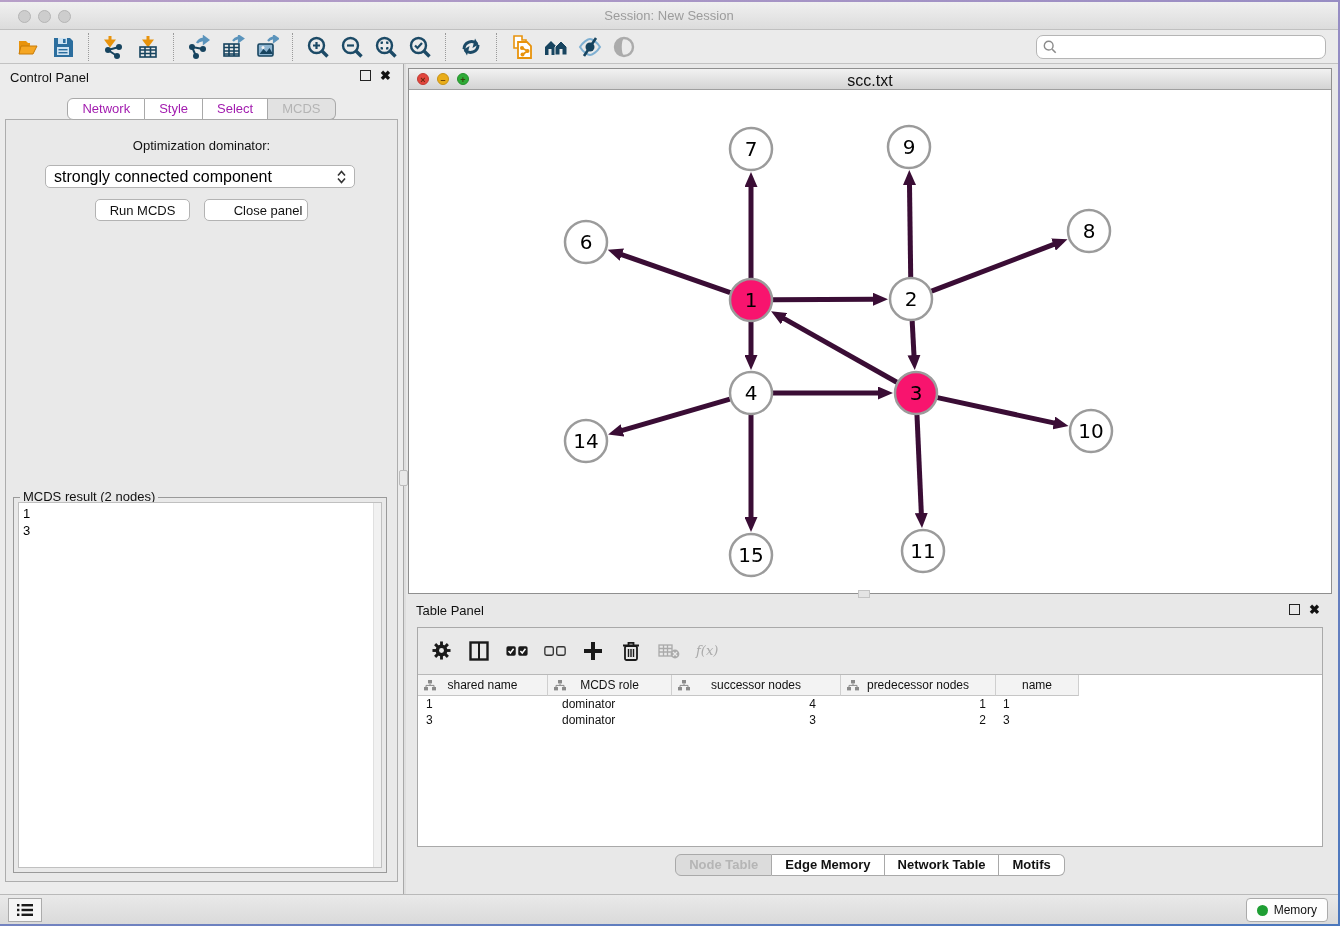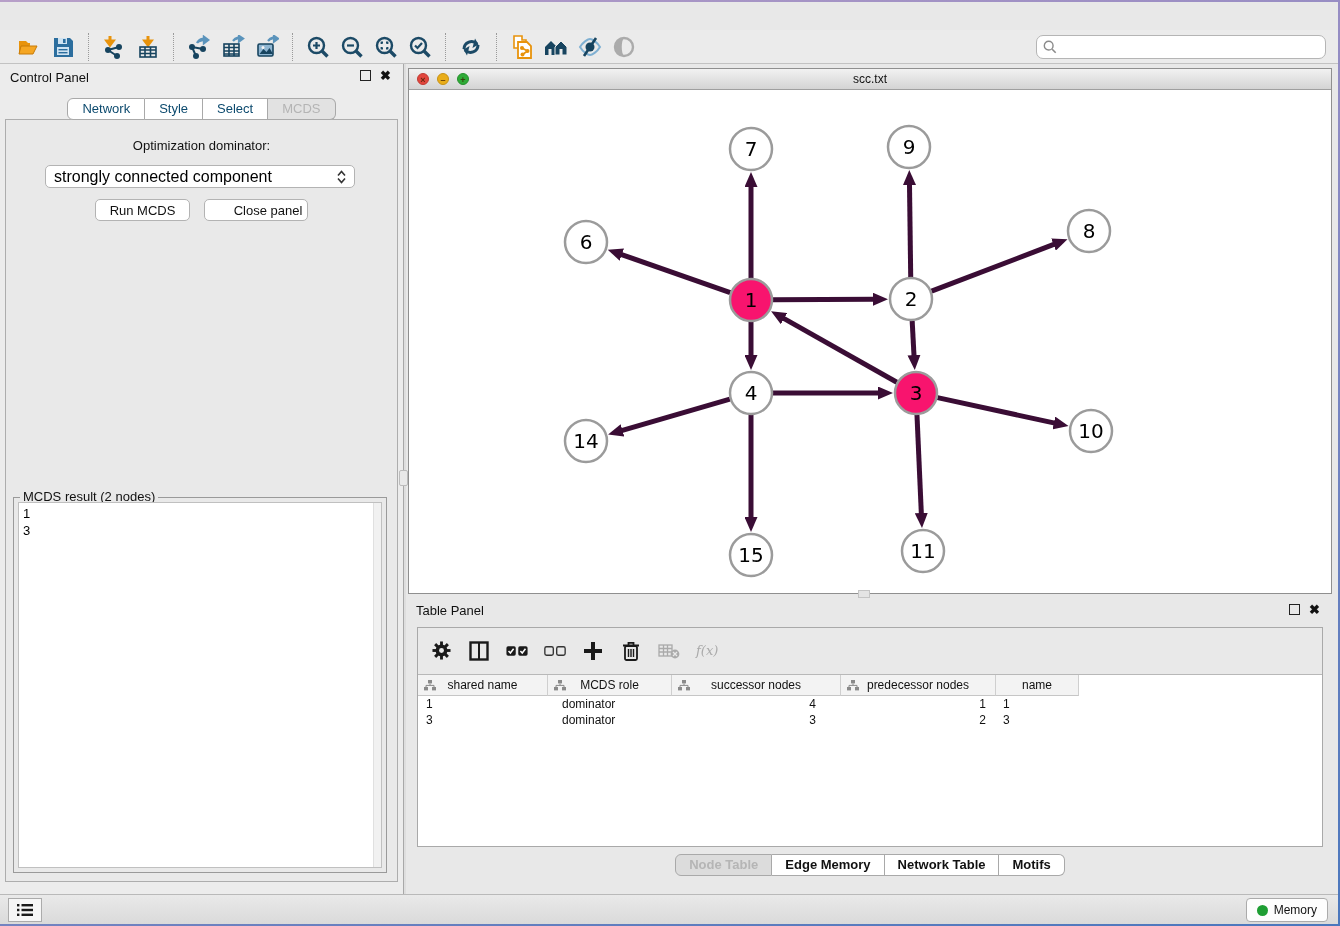--- a/index.html
+++ b/index.html
@@ -28,21 +28,21 @@
   
   .control-panel { position:absolute; left:0; top:62px; width:403px; height:830px; background:#ececec; }
   .panel-header { position:absolute; left:0; top:0; width:100%; height:26px; }
   .panel-header .ph-title { position:absolute; left:10px; top:6px; font-size:13px; color:#111; }
   .ph-icons { position:absolute; right:12px; top:6px; display:flex; gap:9px; align-items:center; }
   .float-glyph { width:11px; height:11px; border:1.5px solid #222; display:inline-block; }
   .close-glyph { font-size:13px; font-weight:bold; color:#111; line-height:11px; }
 
   .cp-tabs { position:absolute; left:0; top:34px; width:100%; display:flex; justify-content:center; z-index:3; }
   .tab { height:22px; line-height:20px; padding:0 14px; font-size:13px; background:#fff;
-    border:1px solid #a9a9a9; border-left:none; color:#0c4a6e; }
+    border:1px solid #a9a9a9; border-left:none; color:#a21caf; }
   .tab:first-child { border-left:1px solid #a9a9a9; border-radius:6px 0 0 6px; }
   .tab.last { border-radius:0 6px 6px 0; }
   .tab.active { background:#e2e2e2; color:#b4b4b4; }
 
   .cp-body { position:absolute; left:5px; top:55px; width:393px; height:763px;
     border:1px solid #adadad; background:#e9e9e9; }
   .opt-label { position:absolute; left:0; top:18px; width:100%; text-align:center; font-size:13px; color:#111; }
   .criterion-select { position:absolute; left:39px; top:45px; width:310px; height:23px; background:#fff;
     border:1px solid #b3b3b3; border-radius:5px; font-size:16px; display:flex; align-items:center; padding:0 8px; }
   .criterion-select .sel-text { flex:1; }
@@ -65,21 +65,21 @@
   
   .net-frame { position:absolute; left:408px; top:66px; width:924px; height:526px;
     border:1px solid #8f8f8f; background:#fff; }
   .net-titlebar { position:absolute; left:0; top:0; width:100%; height:21px;
     background:linear-gradient(#f2f2f2,#d4d4d4); border-bottom:1px solid #9f9f9f; }
   .mini-light { position:absolute; top:4px; width:12px; height:12px; border-radius:50%;
     font-size:9px; font-weight:bold; text-align:center; line-height:12px; color:rgba(60,30,0,.75); }
   .ml-red { left:8px; background:#e2463d; border:1px solid #c03a33; }
   .ml-yellow { left:28px; background:#e9ad19; border:1px solid #c79215; }
   .ml-green { left:48px; background:#2fab37; border:1px solid #27902e; }
-  .net-title { position:absolute; width:100%; text-align:center; top:3px; font-size:12px; color:#111; }
+  .net-title { position:absolute; width:100%; text-align:center; top:3px; font-size:16px; color:#111; }
   .net-canvas { position:absolute; left:0; top:21px; width:922px; height:503px; background:#fff; }
 
   
   .table-panel { position:absolute; left:408px; top:598px; width:924px; height:290px; }
   .tp-header { position:absolute; left:0; top:0; width:100%; height:24px; }
   .tp-header .tp-title { position:absolute; left:8px; top:3px; font-size:13px; color:#111; }
   .tp-inner { position:absolute; left:9px; right:9px; top:27px; bottom:43px; border:1px solid #a9a9a9; background:#e9e9e9; }
   .tp-toolbar { position:absolute; left:0; top:0; width:100%; height:45px; display:flex; align-items:center; padding-left:12px; gap:16px; }
   .tp-toolbar .ti { width:22px; height:22px; display:flex; align-items:center; justify-content:center; }
   .fx-label { font-family:"DejaVu Serif", serif; font-style:italic; font-size:13px; color:#aaa; }
@@ -106,20 +106,26 @@
     border:1px solid #ababab; display:flex; align-items:center; justify-content:center; }
   .memory-btn { position:absolute; right:10px; top:3px; height:24px; padding:0 10px; background:#fdfdfd;
     border:1px solid #ababab; border-radius:4px; display:flex; align-items:center; gap:6px; font-size:12px; color:#111; }
   .mem-dot { width:11px; height:11px; border-radius:50%; background:#1E9E33; }
 </style>
 </head>
 <body>
 
 <div class="window">
 
+  <div class="titlebar">
+    <div class="traffic t1"></div>
+    <div class="traffic t2"></div>
+    <div class="traffic t3"></div>
+    <div class="title-text">Session: New Session</div>
+  </div>
 
   <div class="toolbar">
     <div class="tb-btn">
       <svg viewBox="0 0 24 24">
         <path d="M2 6h7l2 2h-9z" fill="#E8930C"></path>
         <path d="M2 8h11v2l-2 9H2z" fill="#E8930C"></path>
         <path d="M4 11h16l-4 8H2z" fill="#F5A623" stroke="#C77B08" stroke-width="1"></path>
       </svg>
     </div>
     <div class="tb-btn">

